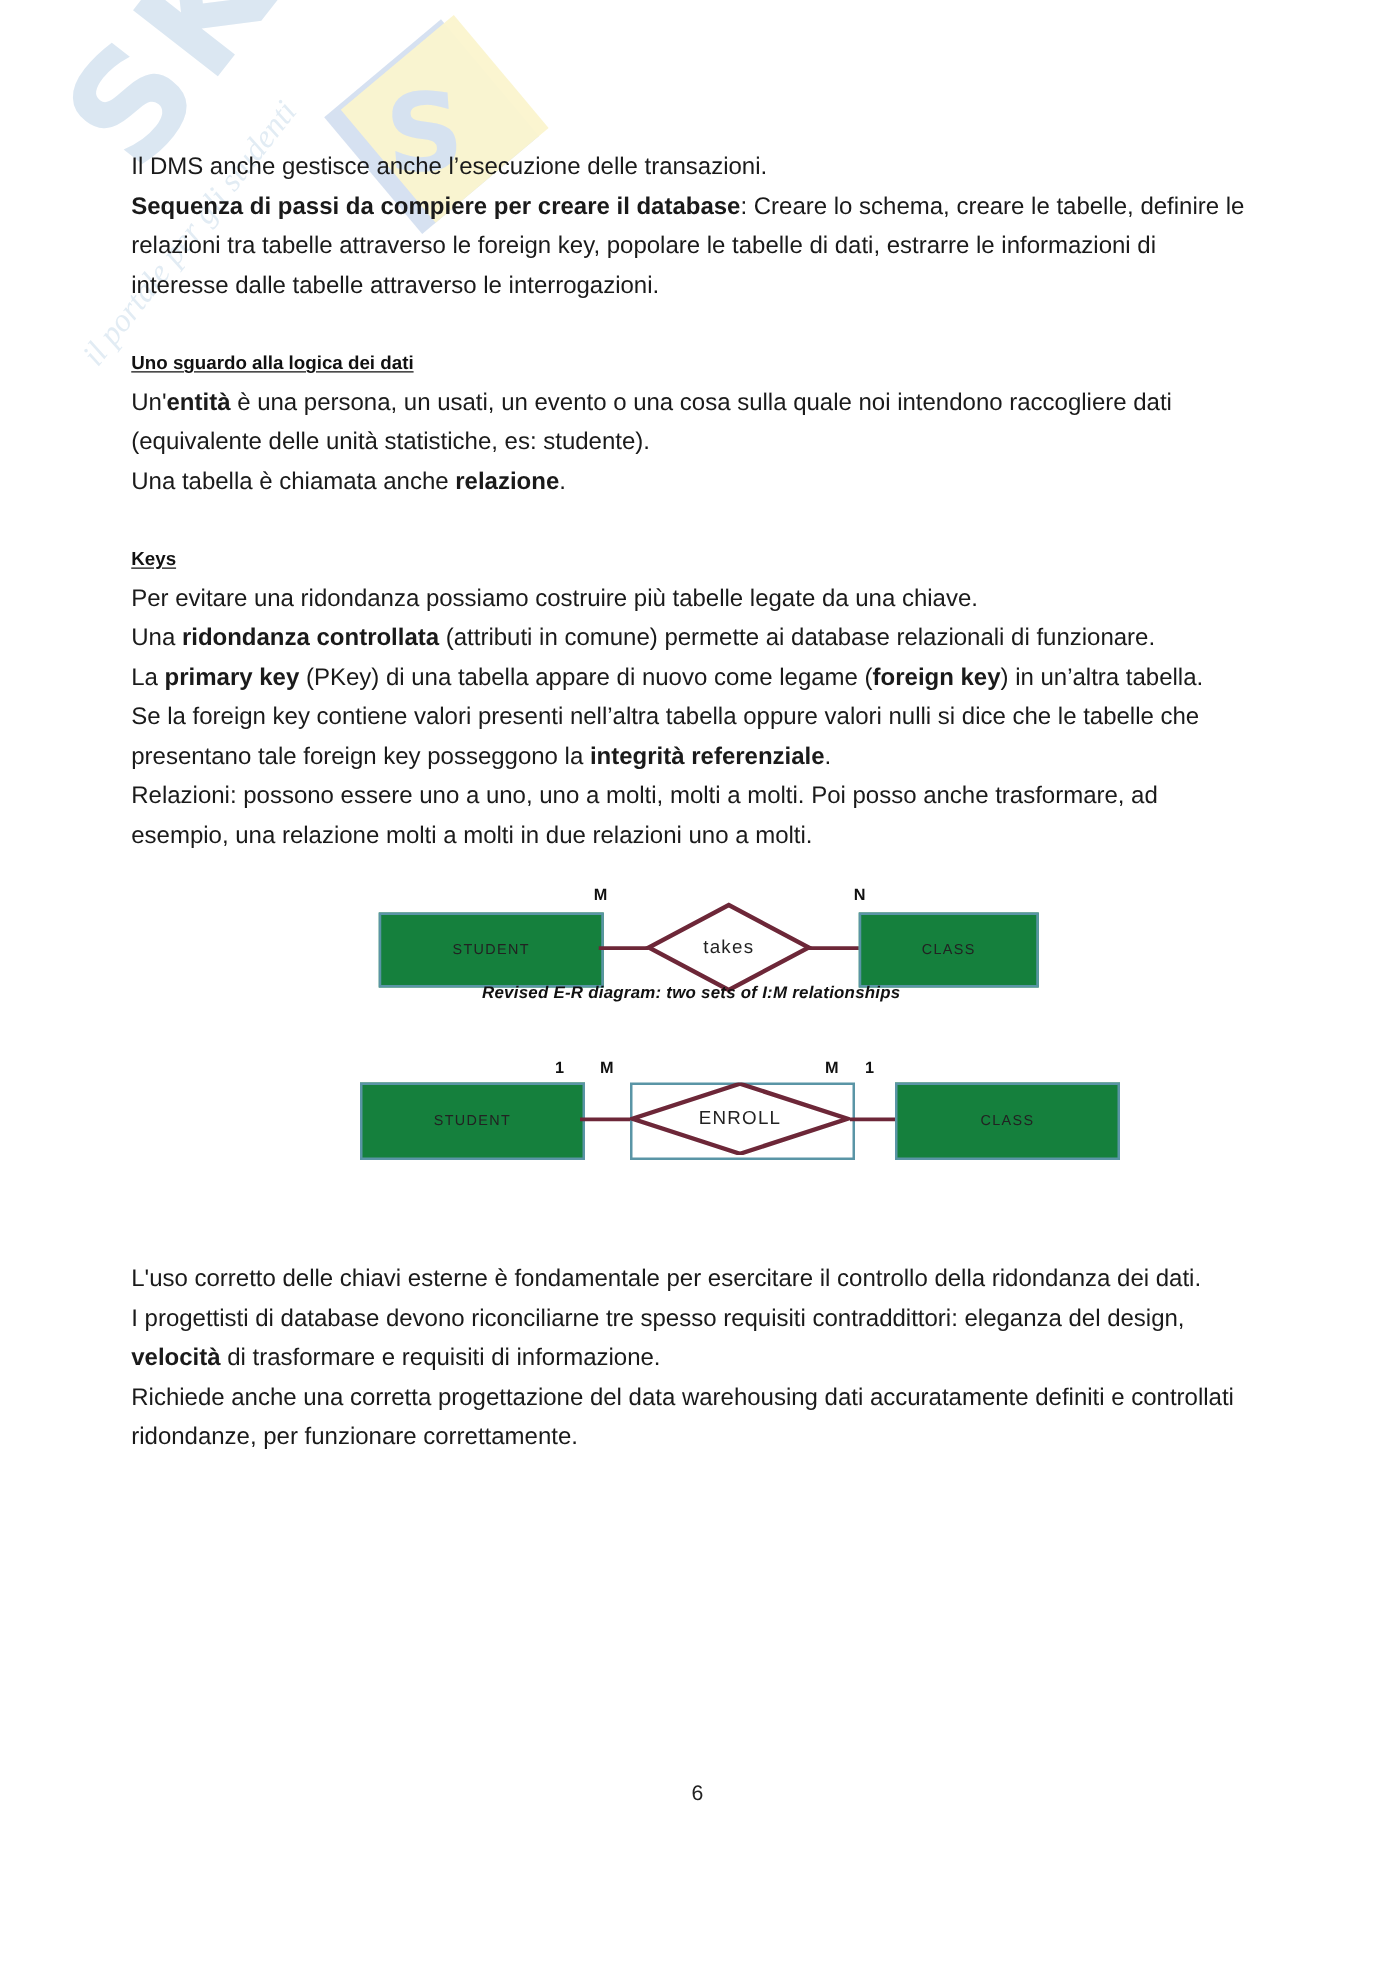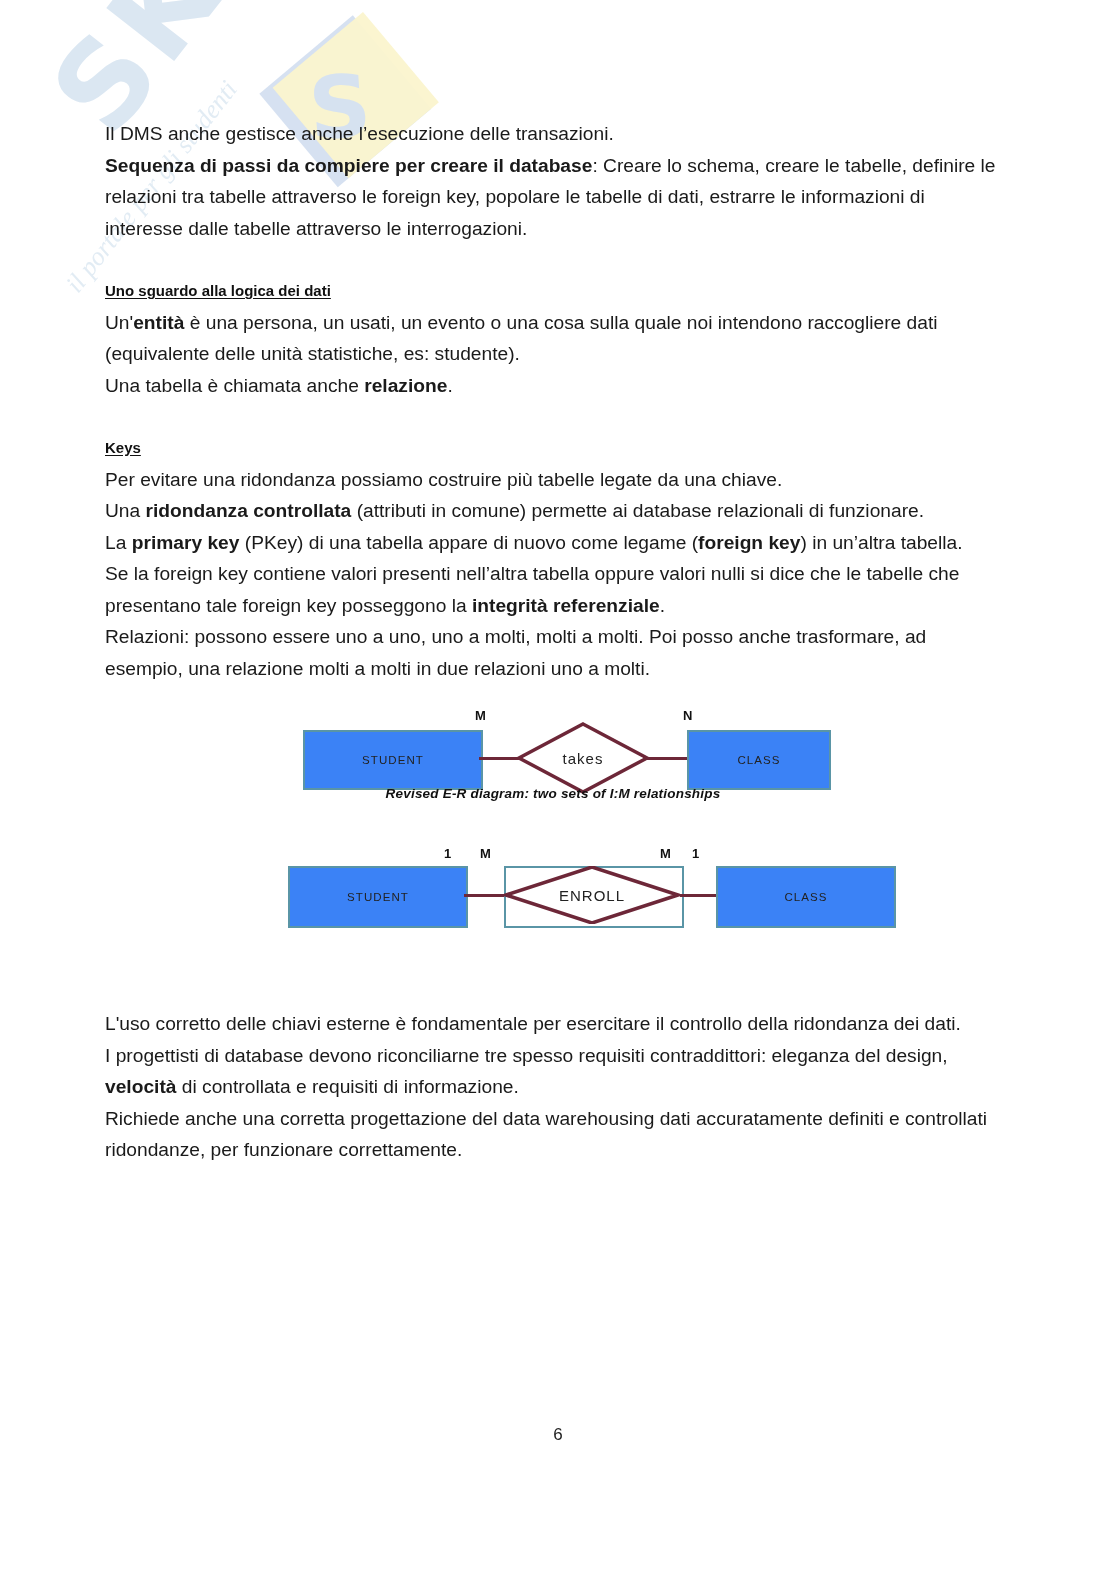--- a/index.html
+++ b/index.html
@@ -122,21 +122,21 @@
   .erwrap {
     position: relative;
     margin: 0 auto;
   }
   .er1 { width: 500px; height: 118px; }
   .er2 { width: 530px; height: 100px; margin-top: 22px; }
 
   .ent-box {
     position: absolute;
     border: 2px solid #5a95a6;
-    background: #3b82f6;
+    background: #15803d;
     display: flex;
     align-items: center;
     justify-content: center;
     font-size: 11.5px;
     letter-spacing: 1.1px;
     color: #222;
     font-family: "Liberation Sans", sans-serif;
   }
   .rel-box {
     position: absolute;
@@ -265,21 +265,21 @@
         <div class="ent-box" style="left:428px; top:20px; width:176px; height:58px;">CLASS</div>
       </div>
 
     </div>
 
     <div class="gap"></div>
     <div class="gap"></div>
 
     <div class="block">
       <p class="para">L'uso corretto delle chiavi esterne è fondamentale per esercitare il controllo della ridondanza dei dati.</p>
-      <p class="para"><span>I progettisti di database devono riconciliarne tre spesso requisiti contraddittori: eleganza del design, </span><b>velocità</b><span> di controllata e requisiti di informazione.</span></p>
+      <p class="para"><span>I progettisti di database devono riconciliarne tre spesso requisiti contraddittori: eleganza del design, </span><b>velocità</b><span> di trasformare e requisiti di informazione.</span></p>
       <p class="para">Richiede anche una corretta progettazione del data warehousing dati accuratamente definiti e controllati ridondanze, per funzionare correttamente.</p>
     </div>
 
   </div>
 
   <div class="pagenum">6</div>
 
 </div>
 
 </body></html>

